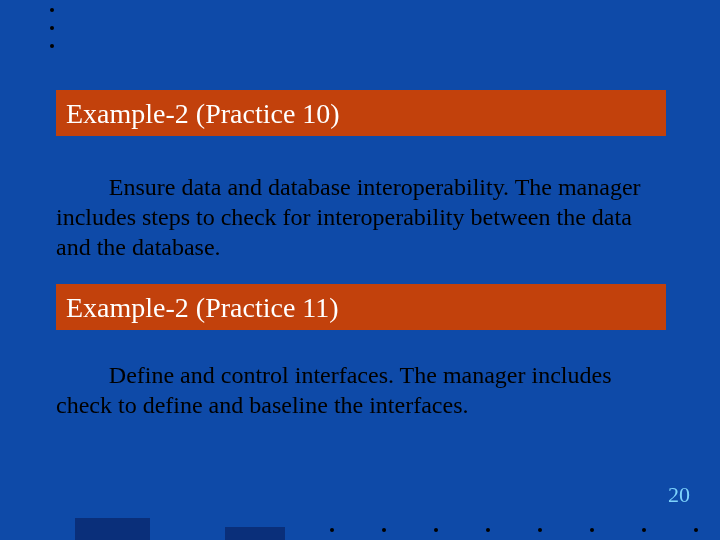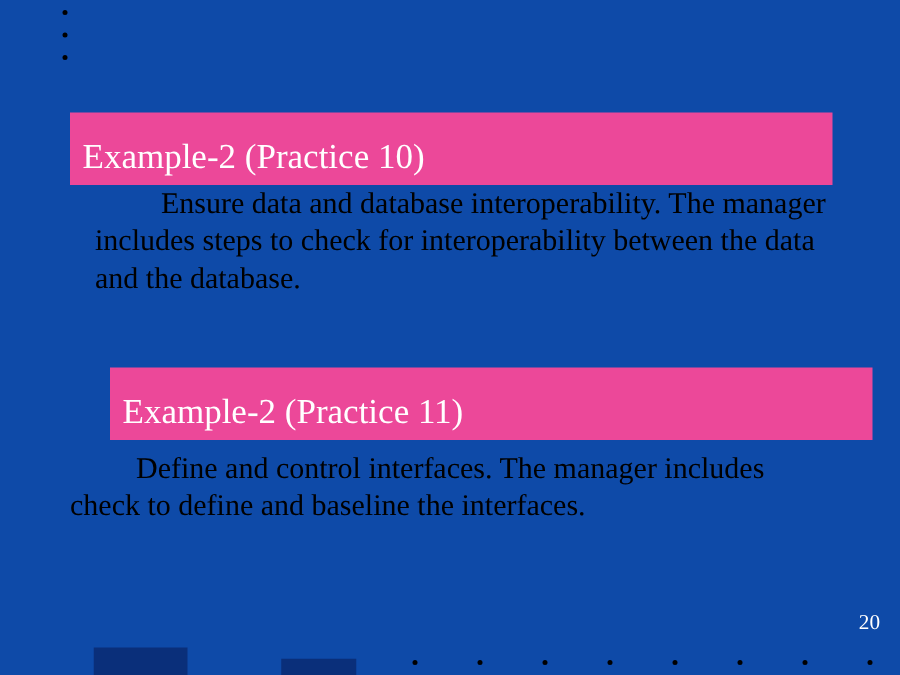--- a/index.html
+++ b/index.html
@@ -22,51 +22,51 @@
   }
   .dot {
     width: 4px;
     height: 4px;
     background: #000;
     border-radius: 50%;
   }
   .heading-bar {
     position: absolute;
     left: 56px;
-    background: #ec4899;
-    padding: 20px 10px 6px 10px;
+    background: #c2410c;
+    padding: 8px 10px 6px 10px;
     box-sizing: border-box;
     width: 610px;
   }
   #heading1 { top: 90px; }
-  #heading2 { top: 294px; margin-left: 32px; }
+  #heading2 { top: 284px; }
   .heading-text {
     font-size: 28px;
     color: #fff;
   }
   .body-block {
     position: absolute;
     left: 56px;
     width: 610px;
     color: #000;
     font-size: 24px;
     line-height: 1.25;
   }
-  #body1 { top: 148px; margin-left: 20px; }
+  #body1 { top: 172px; }
   #body2 { top: 360px; }
   .body-block p {
     margin: 0;
     text-indent: 2.2em;
   }
   .pagenum {
     position: absolute;
     bottom: 32px;
-    right: 16px;
-    color: #ffffff;
-    font-size: 17px;
+    right: 30px;
+    color: #7dd3fc;
+    font-size: 22px;
   }
   .footer-deco {
     position: absolute;
     bottom: 0;
     left: 0;
     width: 720px;
     height: 22px;
   }
   .square {
     position: absolute;

